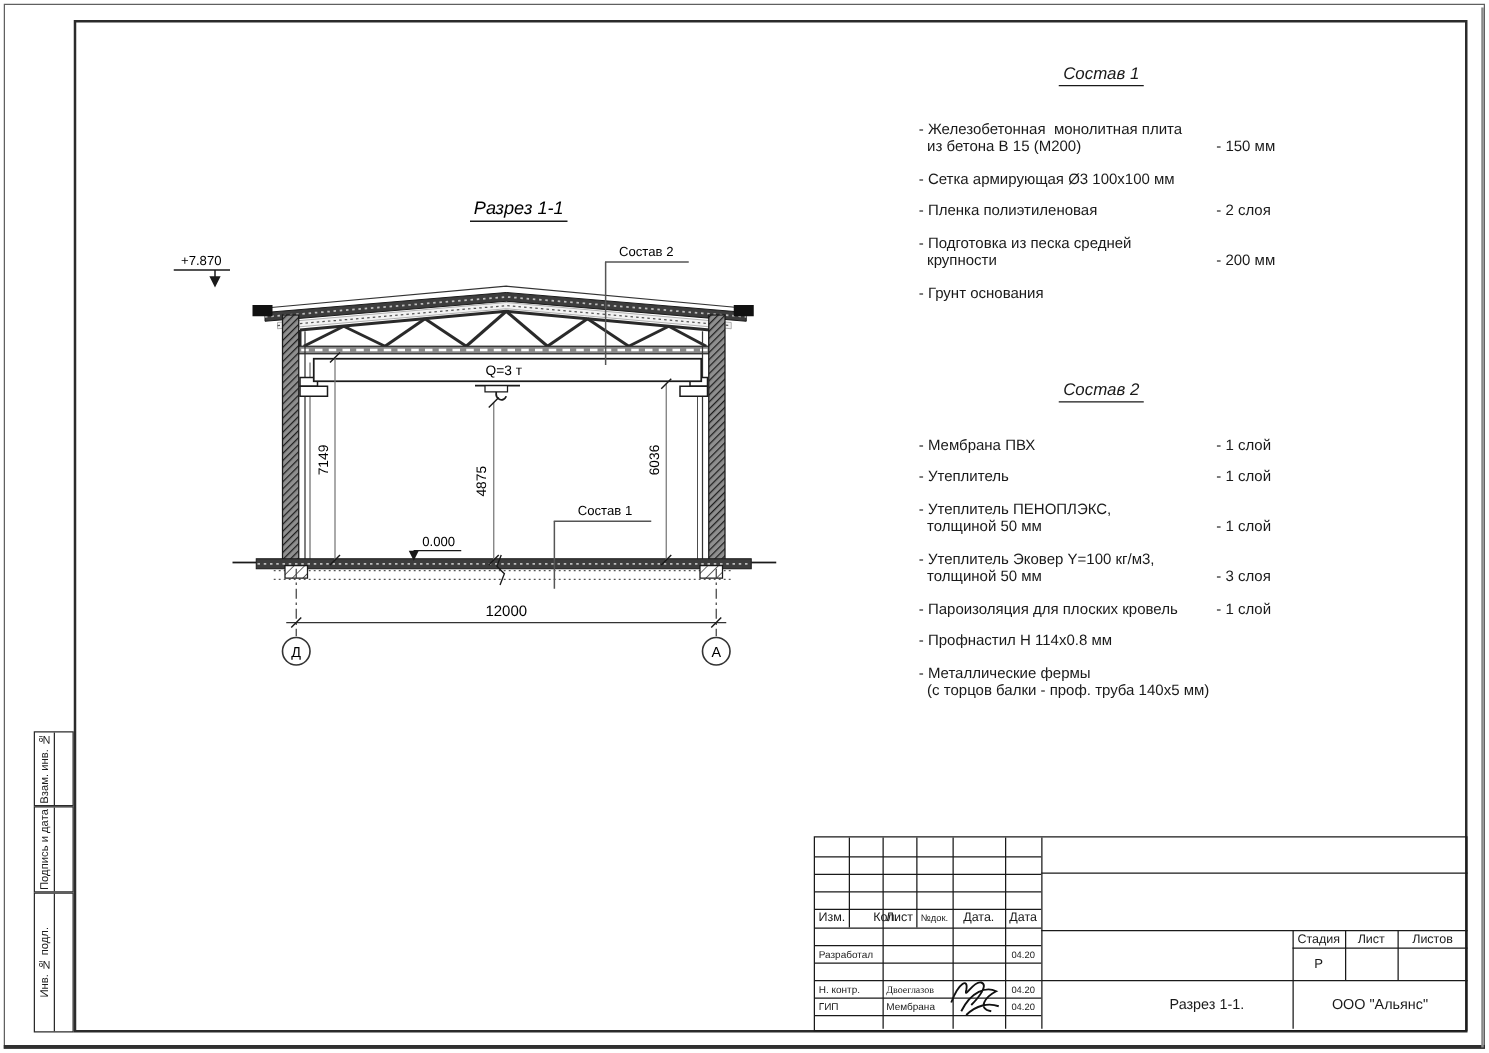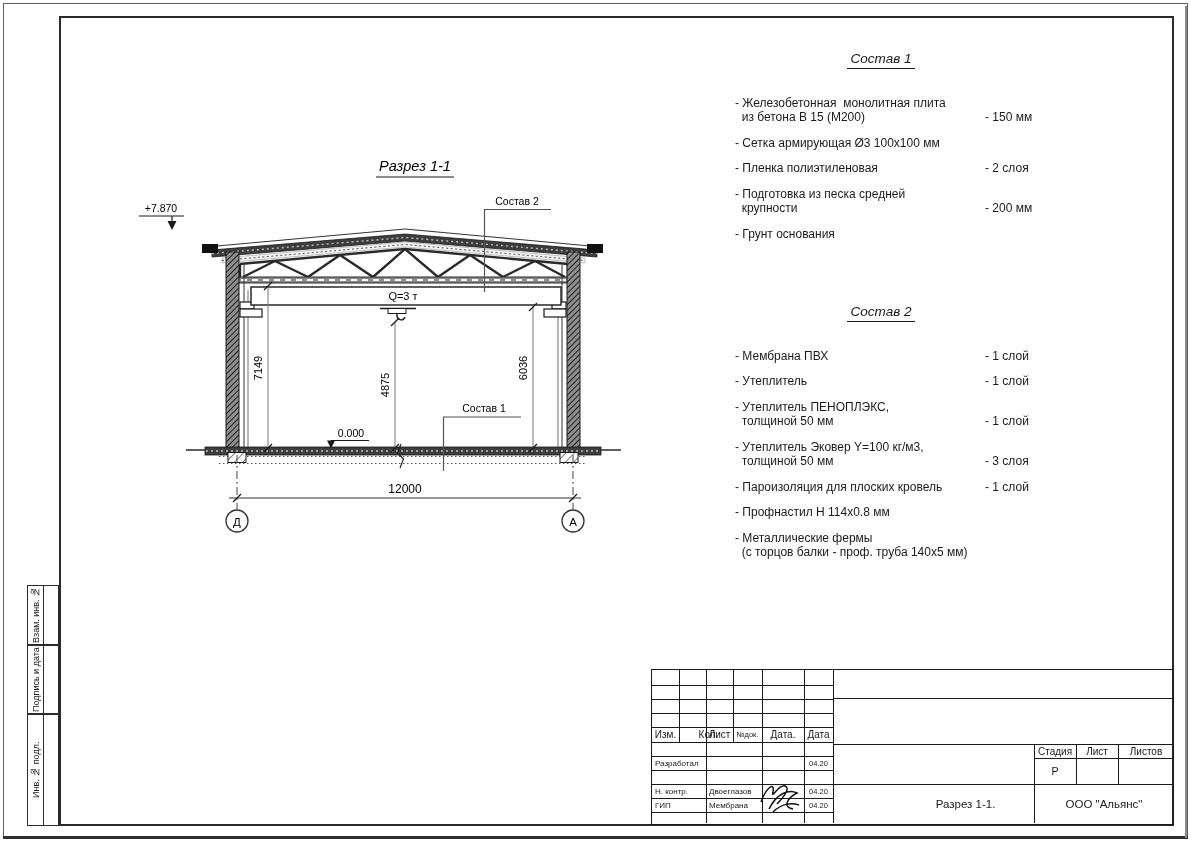--- a/index.html
+++ b/index.html
@@ -12,21 +12,21 @@
   .shadow-right{left:1185px;top:6px;width:2px;height:832px;background:#8a8a8a;}
   
   .margin-box{left:27px;width:32px;border:1.5px solid #2b2b2b;box-sizing:border-box;}
   .margin-box .divider{position:absolute;left:15px;top:0;bottom:0;width:1px;background:#2b2b2b;}
   .rot-label{position:absolute;left:0;top:0;width:15px;height:100%;display:flex;align-items:center;justify-content:center;
              writing-mode:vertical-rl;transform:rotate(180deg);font-size:9px;white-space:nowrap;}
   
   .spec{width:292px;font-size:12px;line-height:14.5px;}
   .spec-title-wrap{text-align:center;margin-bottom:27px;}
   .spec-title{display:inline-block;font-style:italic;font-size:13.5px;border-bottom:1px solid #1a1a1a;padding:0 4px 1px;}
-  .spec-item{display:flex;align-items:center;margin-bottom:11px;gap:12px;}
+  .spec-item{display:flex;align-items:center;margin-bottom:11px;}
   .spec-label{flex:0 0 238px;white-space:pre-wrap;}
   .spec-item.full .spec-label{flex:1 1 auto;}
   .spec-value{white-space:nowrap;align-self:flex-end;}
   
   .titleblock{left:651px;top:669px;width:523px;height:156px;border:1.6px solid #1a1a1a;box-sizing:border-box;font-size:10px;}
   .tb-h{position:absolute;height:1.2px;background:#1a1a1a;}
   .tb-v{position:absolute;width:1.2px;background:#1a1a1a;}
   .tb-text{position:absolute;display:flex;align-items:center;justify-content:center;text-align:center;overflow:hidden;}
   .tb-left{justify-content:flex-start;text-align:right;padding-left:3px;box-sizing:border-box;}
   .small{font-size:8px;}
@@ -293,21 +293,21 @@
   <div class="tb-text" style="left:0;top:57px;width:27px;height:15px;">Изм.</div>
   <div class="tb-text" style="left:43px;top:57px;width:27px;height:15px;">Кол.</div>
   <div class="tb-text" style="left:54px;top:57px;width:27px;height:15px;">Лист</div>
   <div class="tb-text tiny" style="left:81px;top:57px;width:29px;height:15px;">№док.</div>
   <div class="tb-text" style="left:110px;top:57px;width:42px;height:15px;">Дата.</div>
   <div class="tb-text" style="left:152px;top:57px;width:29px;height:15px;">Дата</div>
 
   <div class="tb-text tb-left small" style="left:0;top:86px;width:54px;height:14px;">Разработал</div>
   <div class="tb-text tiny" style="left:152px;top:86px;width:29px;height:14px;">04.20</div>
   <div class="tb-text tb-left small" style="left:0;top:114px;width:54px;height:14px;">Н. контр.</div>
-  <div class="tb-text tb-left small" style="left:54px;top:114px;width:56px;height:14px;">Двоеглазов</div>
+  <div class="tb-text tb-left small" style="left:54px;top:114px;width:56px;height:14px;font-family:Liberation Serif, serif;">Двоеглазов</div>
   <div class="tb-text tiny" style="left:152px;top:114px;width:29px;height:14px;">04.20</div>
   <div class="tb-text tb-left small" style="left:0;top:128px;width:54px;height:14px;">ГИП</div>
   <div class="tb-text tb-left small" style="left:54px;top:128px;width:56px;height:14px;">Мембрана</div>
   <div class="tb-text tiny" style="left:152px;top:128px;width:29px;height:14px;">04.20</div>
 
   <svg class="abs" style="left:107px;top:108px;" width="46" height="38" viewBox="0 0 46 38">
     <path d="M2 24 C8 8 16 4 14 14 C12 22 20 6 26 8 C32 10 24 20 18 26 M10 31 C18 15 30 11 38 15 C30 19 22 29 34 31 M14 34 C22 26 32 24 40 27" fill="none" stroke="#111" stroke-width="1.5"></path>
   </svg>
 
   <div class="tb-text" style="left:382px;top:74px;width:42px;height:14px;">Стадия</div>

